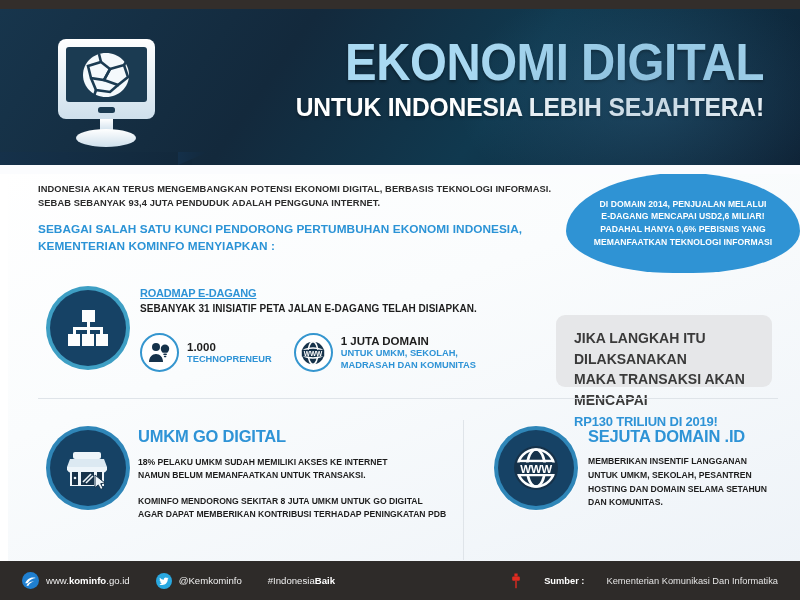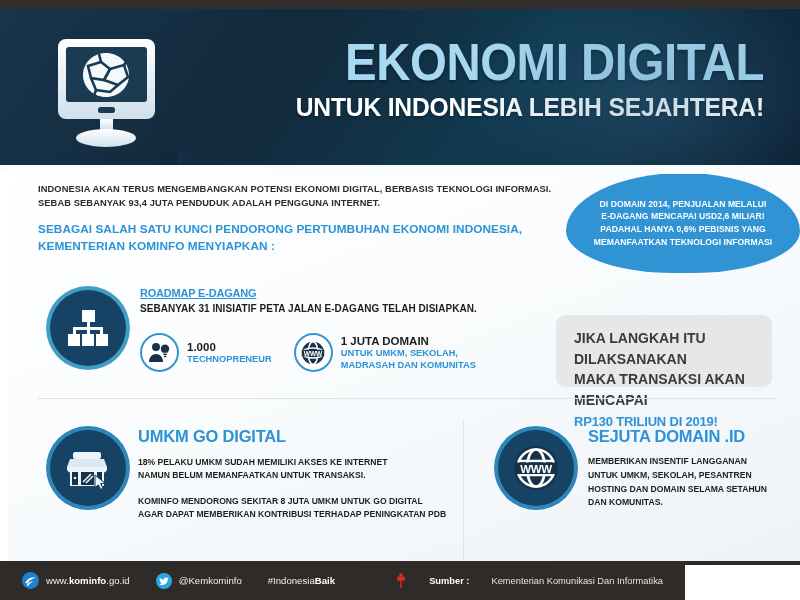--- a/index.html
+++ b/index.html
@@ -132,21 +132,21 @@
   .umkm-p.second{ margin-top:12px; }
 
   
   .dom-circle{ left:490px; top:265px; }
   .dom-text{ position:absolute; left:580px; top:262px; width:215px; }
   .dom-title{ font-size:16.5px; font-weight:bold; color:#2e93d6; letter-spacing:-.2px; }
   .dom-p{ font-size:8.6px; color:#1d1d1d; font-weight:700; line-height:1.6; margin-top:9px; }
 
   
   .footer{
-    position:absolute; left:0; top:561px; width:685px; height:39px;
+    position:absolute; left:0; top:561px; width:800px; height:39px;
     background:#2e2b29;
   }
   .footer::before{
     content:""; position:absolute; left:0; top:0; width:800px; height:4px;
     background:linear-gradient(90deg,#2e2b29,#2e2b29);
   }
   .f-left{ position:absolute; left:22px; top:11px; display:flex; align-items:center; gap:0; }
   .f-item{ display:flex; align-items:center; gap:7px; margin-right:26px; }
   .f-item span{ font-size:9.6px; color:#f0f0f0; }
   .f-item span b{ font-weight:bold; color:#fff; }

